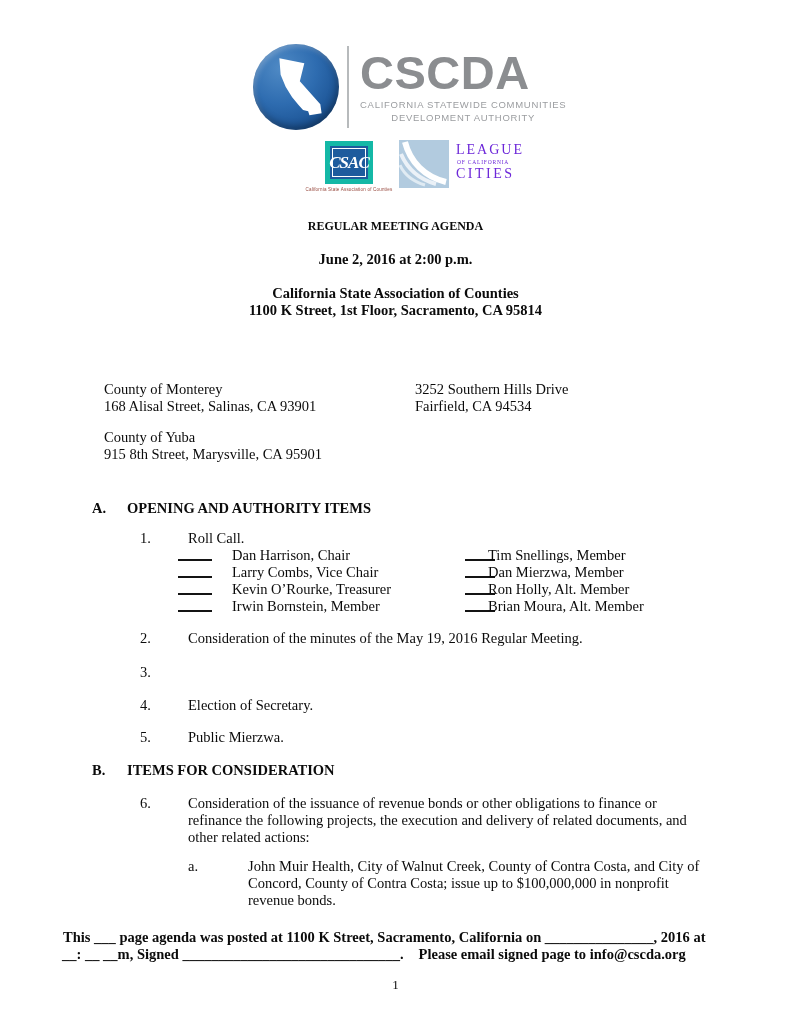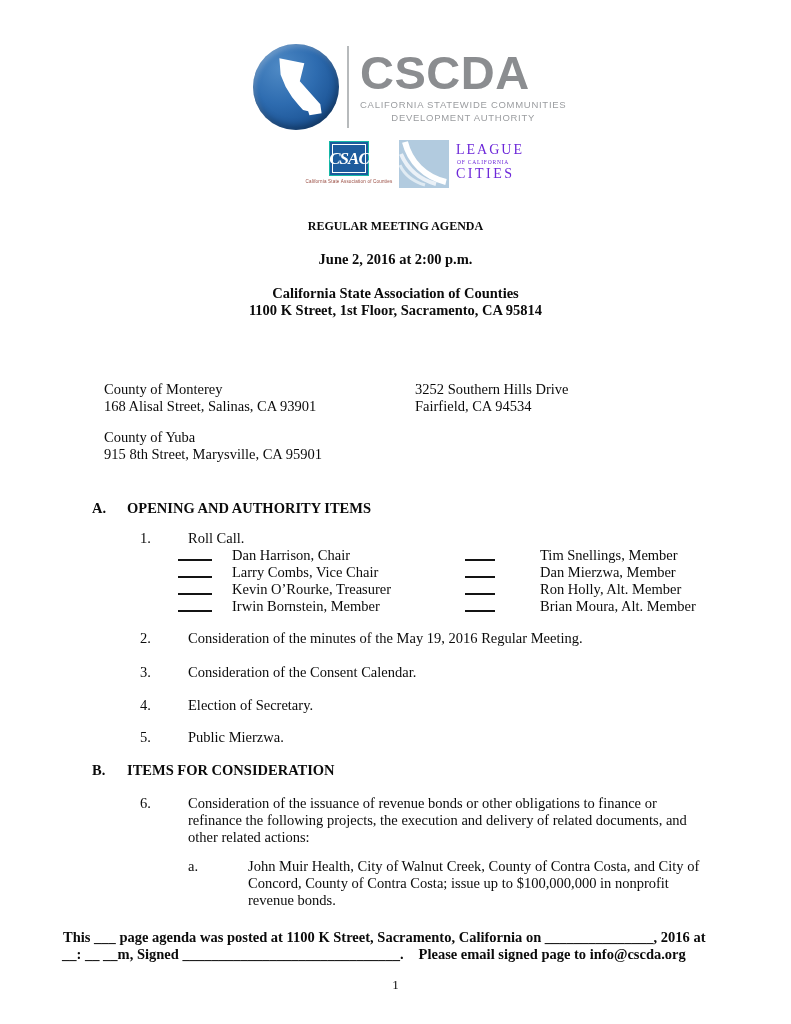--- a/index.html
+++ b/index.html
@@ -35,21 +35,21 @@
   .cscda-sub{
     font-family:"Liberation Sans",sans-serif;font-size:9.5px;color:#9b9da0;
     letter-spacing:.72px;margin-top:5px;white-space:nowrap;
   }
   .cscda-sub.second{margin-top:2px;text-align:center;}
 
   
   .csac{position:absolute;left:303px;top:141px;width:92px;text-align:center;}
   .csac-box{
     width:38px;height:33px;margin:0 auto;background:#1d5b9d;
-    border:1px solid #14b8a6;position:relative;
+    border:5px solid #14b8a6;position:relative;
     display:flex;align-items:center;justify-content:center;
   }
   .csac-box::after{content:"";position:absolute;inset:2px;border:1px solid #ffffff;}
   .csac-acronym{
     font-family:"Liberation Serif",serif;font-style:italic;font-weight:bold;
     font-size:17px;color:#ffffff;position:relative;z-index:1;letter-spacing:-1px;
   }
   .csac-caption{
     font-family:"Liberation Sans",sans-serif;font-size:4.5px;color:#96473c;
     margin-top:3px;letter-spacing:.2px;white-space:nowrap;
@@ -73,21 +73,21 @@
   .tel-l{left:104px;}
   .tel-r{left:415px;}
 
   
   .rc-row{position:absolute;left:0;width:791px;height:17px;}
   .rc-blank{position:absolute;top:12px;height:1.6px;background:#141414;}
   .rc-blank.lb{left:178px;width:34px;}
   .rc-blank.rb{left:465px;width:30px;}
   .rc-name{position:absolute;top:0;white-space:nowrap;}
   .rc-name.ln{left:232px;}
-  .rc-name.rn{left:540px;}
+  .rc-name.rn{left:488px;}
 
   
   .fgap{display:inline-block;width:15px;}
   .pgnum{font-size:13px;}
 </style>
 </head>
 <body>
 
 <div class="page">
 
@@ -175,21 +175,20 @@
       <span class="rc-name ln">Irwin Bornstein, Member</span>
       <span class="rc-blank rb"></span>
       <span class="rc-name rn">Brian Moura, Alt. Member</span>
     </div>
   </div>
 
   <div class="abs inum" style="top:630px;">2.</div>
   <div class="abs itext" style="top:630px;">Consideration of the minutes of the May 19, 2016 Regular Meeting.</div>
 
   <div class="abs inum" style="top:664px;">3.</div>
-  <div class="abs itext" style="top:664px;">Consideration of the Consent Calendar.</div>
 
   <div class="abs inum" style="top:697px;">4.</div>
   <div class="abs itext" style="top:697px;">Election of Secretary.</div>
 
   <div class="abs inum" style="top:729px;">5.</div>
   <div class="abs itext" style="top:729px;">Public Mierzwa.</div>
 
   <div class="abs sec-letter bold" style="top:762px;">B.</div>
   <div class="abs sec-head bold" style="top:762px;">ITEMS FOR CONSIDERATION</div>
 

